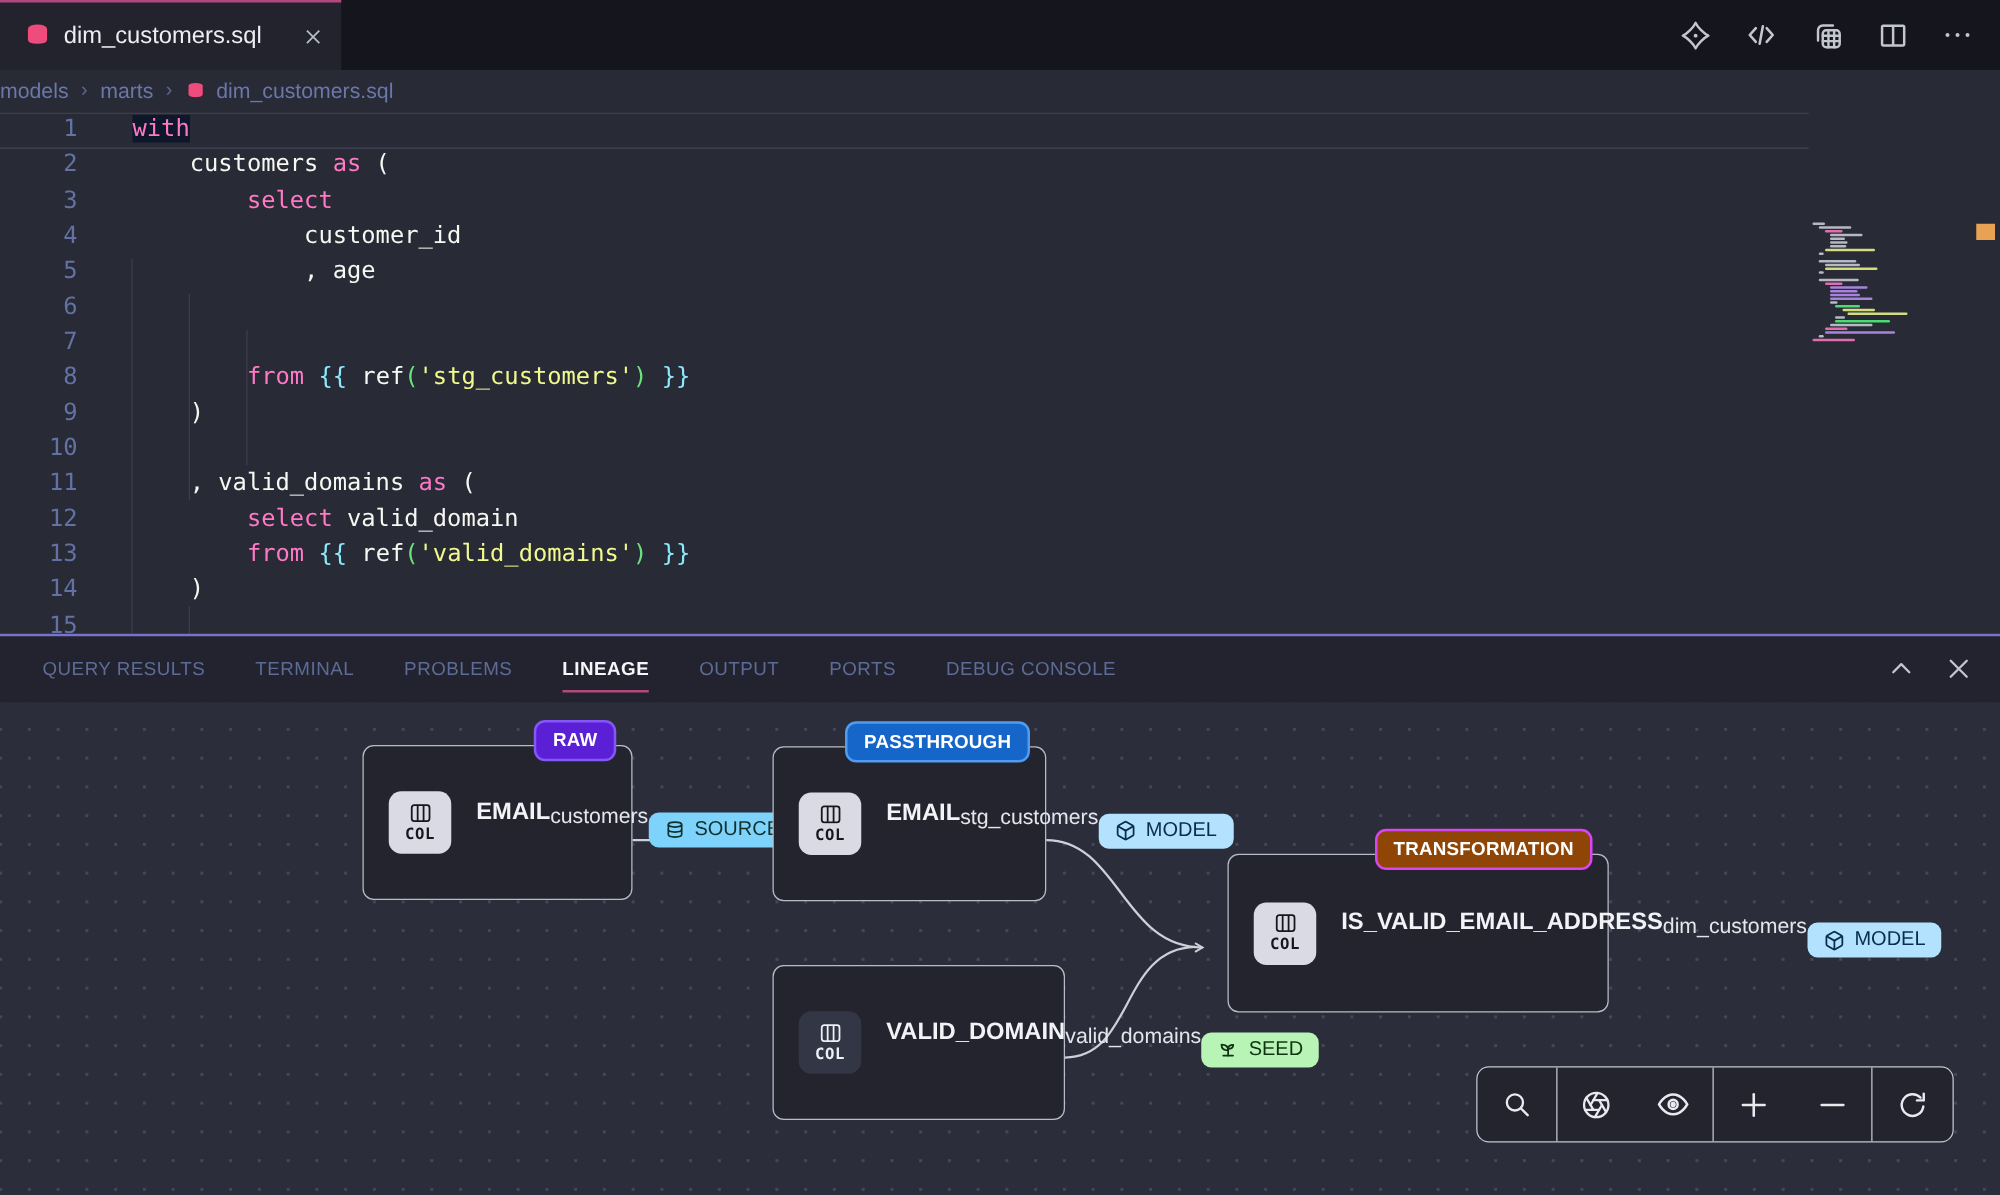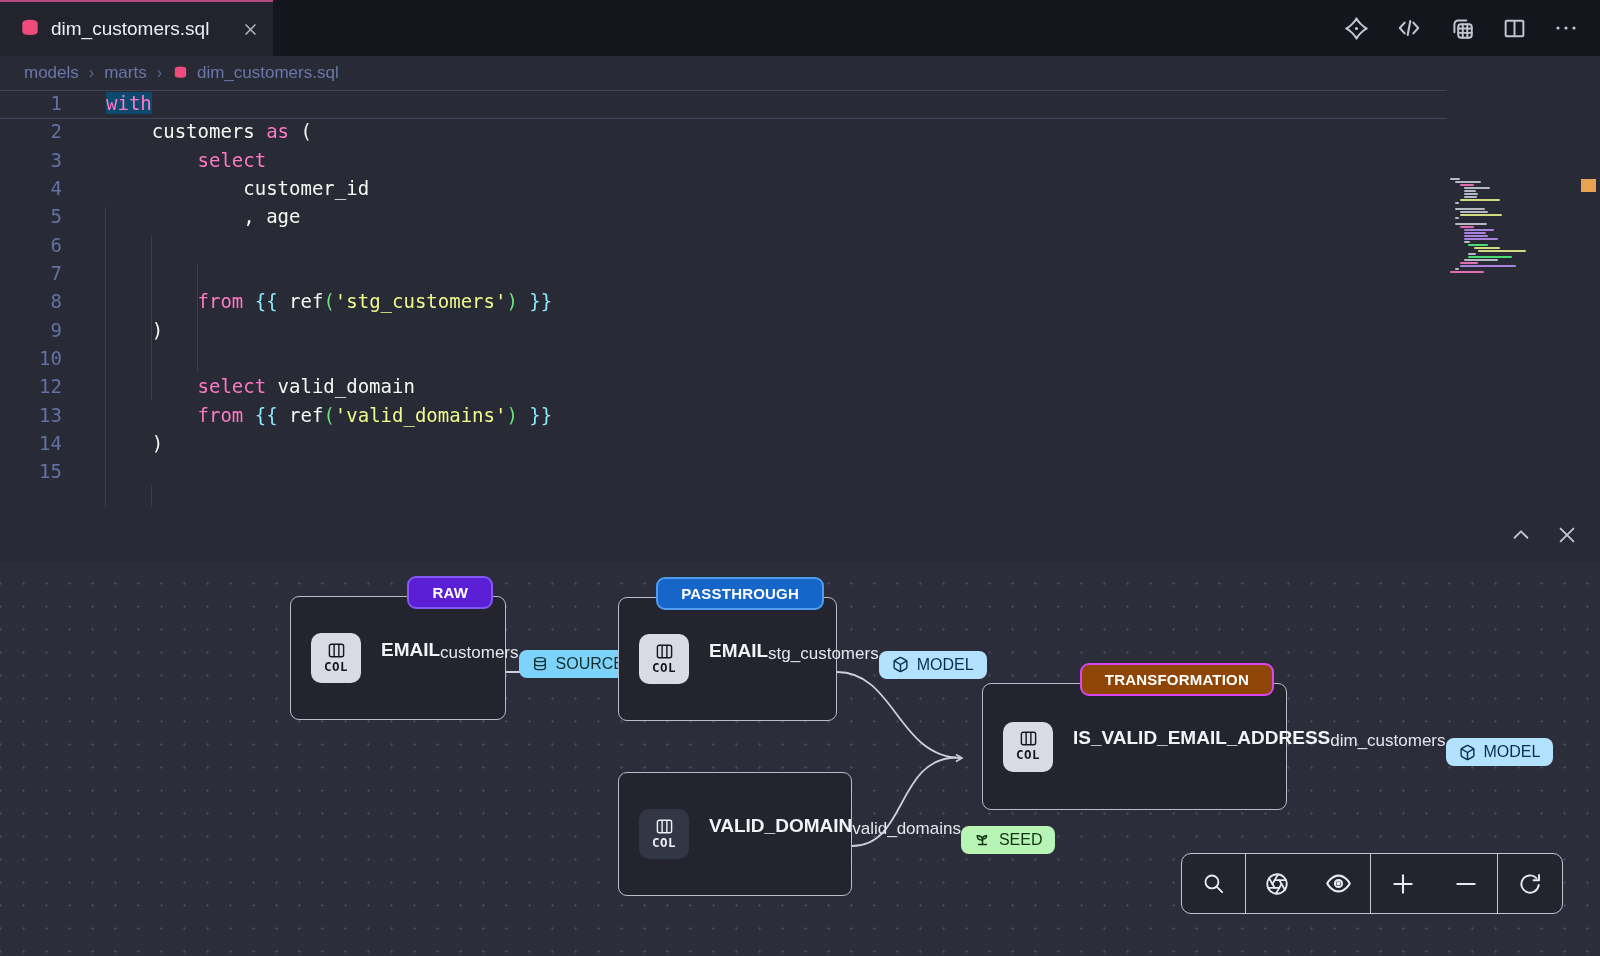--- a/index.html
+++ b/index.html
@@ -8,37 +8,37 @@
 
   
   .tabbar { position:absolute; left:0; top:0; width:1600px; height:56px; background:#15161d; display:flex; }
   .tab { position:relative; width:273px; height:56px; background:#22232d; border-top:2.5px solid #b3487e; display:flex; align-items:center; padding:0 14px 0 20px; gap:11px; cursor:pointer; }
   .tab-title { color:#eceef4; font-size:19px; white-space:nowrap; flex:1; }
   .tab-close { color:#b9bcc6; display:flex; align-items:center; }
   .topicons { position:absolute; right:22px; top:0; height:56px; display:flex; align-items:center; gap:27px; color:#c3c5cf; }
   .topicons .ic { display:flex; align-items:center; cursor:pointer; }
 
   
-  .breadcrumb { position:absolute; left:0; top:56px; width:1356px; height:34px; background:#282a36; display:flex; align-items:center; padding-left:24px; gap:10px; color:#6b77a8; font-size:17px; }
+  .breadcrumb { position:absolute; left:0; top:56px; width:1356px; height:34px; background:#282a36; display:flex; align-items:center; gap:10px; color:#6b77a8; font-size:17px; }
   .breadcrumb .sep { font-size:16px; color:#5c678f; }
   .crumb { cursor:pointer; }
   .crumb-file { display:flex; align-items:center; gap:8px; }
 
   
   .editor { position:absolute; left:0; top:90px; width:1600px; height:417px; background:#282a36; overflow:hidden; font-family:"DejaVu Sans Mono", monospace; font-size:19px; }
   .lines { position:absolute; left:0; top:-1px; width:1447px; }
   .cline { position:relative; height:28.35px; line-height:28.35px; white-space:pre; }
   .lnum { position:absolute; left:0; width:62px; text-align:right; color:#6272a4; user-select:none; }
   .ltext { position:absolute; left:106px; color:#f8f8f2; }
   .tok-kw { color:#ff79c6; }
   .tok-pl { color:#f8f8f2; }
   .tok-cy { color:#8be9fd; }
   .tok-ye { color:#f1fa8c; }
   .tok-gr { color:#69e37a; }
-  .tok-sel { background:#0c4a6e; }
+  .tok-sel { background:#0f172a; }
   .guide { position:absolute; width:1px; background:#3b3e52; }
   .curline { position:absolute; left:0; width:1447px; height:1px; background:#41445a; }
 
   
   .minimap { position:absolute; left:1450px; top:88px; width:128px; }
   .mrow { height:2px; margin-bottom:1px; border-radius:1px; opacity:.85; }
   .ruler-marker { position:absolute; left:1581px; top:89px; width:15px; height:13px; background:#e8a254; }
 
   
   .panel-tabs { position:absolute; left:0; top:507px; width:1600px; height:55px; background:#22232e; border-top:2px solid #7b72cc; display:flex; align-items:center; padding-left:34px; gap:40px; }
@@ -47,21 +47,21 @@
   .ptab.active::after { content:""; position:absolute; left:0; right:0; bottom:-4px; height:2px; background:#b3487e; }
   .panel-actions { position:absolute; right:22px; top:507px; height:55px; display:flex; align-items:center; gap:24px; color:#c3c5cf; }
   .panel-actions .ic { cursor:pointer; display:flex; }
 
   
   .canvas { position:absolute; left:0; top:562px; width:1600px; height:394px; background:#2b2d3a;
     background-image:radial-gradient(circle, #45475a 1.1px, transparent 1.4px); background-size:23px 23px; background-position:12px 10px; }
   .edges { position:absolute; left:0; top:0; pointer-events:none; }
 
   .node { position:absolute; background:#23242e; border:1px solid #b9bcc6; border-radius:9px; display:flex; align-items:center; padding:0 20px; gap:20px; cursor:pointer; }
-  .tag { position:absolute; top:-21px; right:12px; color:#fff; font-size:15px; font-weight:bold; padding:6px 23px; border-radius:9px; letter-spacing:.2px; }
+  .tag { position:absolute; top:-21px; right:12px; color:#fff; font-size:15px; font-weight:bold; padding:6px 13px; border-radius:9px; letter-spacing:.2px; }
   .tag-raw { background:#5b1fd6; border:2px solid #8457f6; }
   .tag-passthrough { background:#1566c8; border:2px solid #4f9cf0; }
   .tag-transformation { background:#8f4505; border:2px solid #d946ef; }
   .chip { width:50px; height:50px; border-radius:10px; display:flex; flex-direction:column; align-items:center; justify-content:center; gap:1px; flex:none; }
   .chip-light { background:#d9dae3; color:#16161e; }
   .chip-dark { background:#333645; color:#eef0f6; }
   .chip-label { font-size:12.5px; font-weight:bold; letter-spacing:.5px; font-family:"DejaVu Sans Mono", monospace; }
   .ncol { display:flex; flex-direction:row; align-items:flex-start; }
   .ntitle { color:#f2f3f7; font-size:19px; font-weight:600; }
   .nsub { color:#e4e6ec; font-size:17px; margin-top:4px; }
@@ -162,20 +162,21 @@
         <div class="cline"><span class="lnum">1</span><span class="ltext"><span class="tok-kw tok-sel">with</span></span></div>
         <div class="cline"><span class="lnum">2</span><span class="ltext"><span class="tok-pl">    customers </span><span class="tok-kw">as</span><span class="tok-pl"> (</span></span></div>
         <div class="cline"><span class="lnum">3</span><span class="ltext"><span class="tok-pl">        </span><span class="tok-kw">select</span></span></div>
         <div class="cline"><span class="lnum">4</span><span class="ltext"><span class="tok-pl">            customer_id</span></span></div>
         <div class="cline"><span class="lnum">5</span><span class="ltext"><span class="tok-pl">            , age</span></span></div>
         <div class="cline"><span class="lnum">6</span></div>
         <div class="cline"><span class="lnum">7</span></div>
         <div class="cline"><span class="lnum">8</span><span class="ltext"><span class="tok-pl">        </span><span class="tok-kw">from</span><span class="tok-pl"> </span><span class="tok-cy">{{</span><span class="tok-pl"> ref</span><span class="tok-gr">(</span><span class="tok-ye">'stg_customers'</span><span class="tok-gr">)</span><span class="tok-pl"> </span><span class="tok-cy">}}</span></span></div>
         <div class="cline"><span class="lnum">9</span><span class="ltext"><span class="tok-pl">    )</span></span></div>
         <div class="cline"><span class="lnum">10</span><span class="ltext"></span></div>
+        <div class="cline"><span class="lnum">11</span><span class="ltext"><span class="tok-pl">    , valid_domains </span><span class="tok-kw">as</span><span class="tok-pl"> (</span></span></div>
         <div class="cline"><span class="lnum">12</span><span class="ltext"><span class="tok-pl">        </span><span class="tok-kw">select</span><span class="tok-pl"> valid_domain</span></span></div>
         <div class="cline"><span class="lnum">13</span><span class="ltext"><span class="tok-pl">        </span><span class="tok-kw">from</span><span class="tok-pl"> </span><span class="tok-cy">{{</span><span class="tok-pl"> ref</span><span class="tok-gr">(</span><span class="tok-ye">'valid_domains'</span><span class="tok-gr">)</span><span class="tok-pl"> </span><span class="tok-cy">}}</span></span></div>
         <div class="cline"><span class="lnum">14</span><span class="ltext"><span class="tok-pl">    )</span></span></div>
         <div class="cline"><span class="lnum">15</span><span class="ltext"></span></div>
       </div>
     <div id="indent-guides">
         <div class="guide" style="left: 105px; top: 117px; height: 363px;"></div>
         <div class="guide" style="left: 151px; top: 145px; height: 165px;"></div>
         <div class="guide" style="left: 151px; top: 395px; height: 57px;"></div>
         <div class="guide" style="left: 197px; top: 174px; height: 108px;"></div>
@@ -210,20 +211,29 @@
         <div class="mrow" style="margin-left: 18px; width: 44px; background: rgb(80, 250, 123);"></div>
         <div class="mrow" style="margin-left: 14px; width: 34px; background: rgb(207, 210, 220);"></div>
         <div class="mrow" style="margin-left: 10px; width: 18px; background: rgb(255, 121, 198);"></div>
         <div class="mrow" style="margin-left: 10px; width: 56px; background: rgb(189, 147, 249);"></div>
         <div class="mrow" style="margin-left: 5px; width: 4px; background: rgb(207, 210, 220);"></div>
         <div class="mrow" style="margin-left: 0px; width: 34px; background: rgb(255, 121, 198);"></div>
       </div>
     <div class="ruler-marker"></div>
   </div>
 
+  <div class="panel-tabs" id="panel-tabs">
+      <div class="ptab">QUERY RESULTS</div>
+      <div class="ptab">TERMINAL</div>
+      <div class="ptab">PROBLEMS</div>
+      <div class="ptab active">LINEAGE</div>
+      <div class="ptab">OUTPUT</div>
+      <div class="ptab">PORTS</div>
+      <div class="ptab">DEBUG CONSOLE</div>
+    </div>
   <div class="panel-actions">
     <span class="ic">
       <svg width="22" height="22" viewBox="0 0 24 24" fill="none" stroke="#c3c5cf" stroke-width="2" stroke-linecap="round" stroke-linejoin="round">
           <polyline points="5,15 12,8 19,15"></polyline>
         </svg>
     </span>
     <span class="ic">
       <svg width="22" height="22" viewBox="0 0 24 24" fill="none" stroke="#c3c5cf" stroke-width="2" stroke-linecap="round">
           <path d="M5 5l14 14M19 5L5 19"></path>
         </svg>

